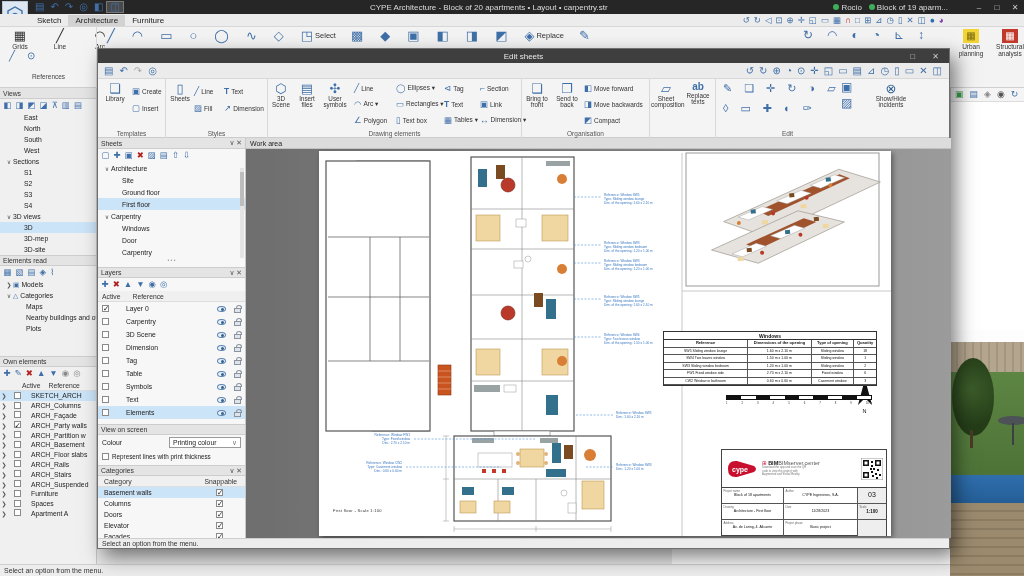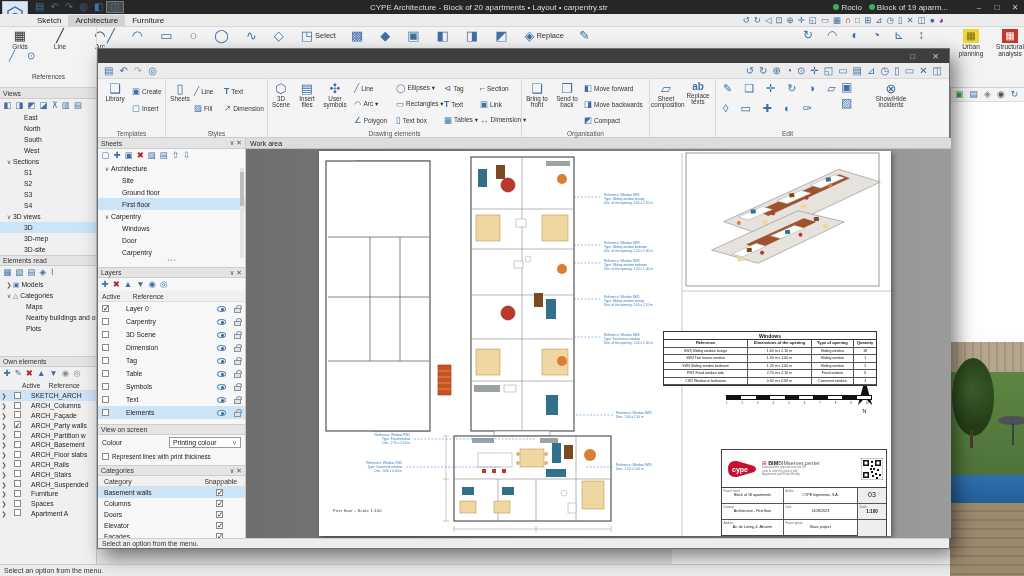--- a/index.html
+++ b/index.html
@@ -593,20 +593,21 @@
     <div class="abs" style="left:0;top:173px;width:74px;height:73px;background:repeating-linear-gradient(#9b8a6e 0 7px,#8b7b60 7px 9px);"></div>
   </div>
 
   <div class="abs" id="statusbar">
     <span>Select an option from the menu.</span>
   </div>
 
   <div class="abs" id="dialog">
 
     <div class="abs flex" id="dlg-title">
+      <span style="flex:1;text-align:center;">Edit sheets</span>
       <span class="abs" style="right:34px;color:#ccc;">□</span>
       <span class="abs" style="right:10px;color:#ccc;">✕</span>
     </div>
 
     <div class="abs flex" id="dlg-quick">
       <div class="flex" style="margin-left:3px;">
 
       <span class="ico">
             <span class="g">▤</span>
           </span>

